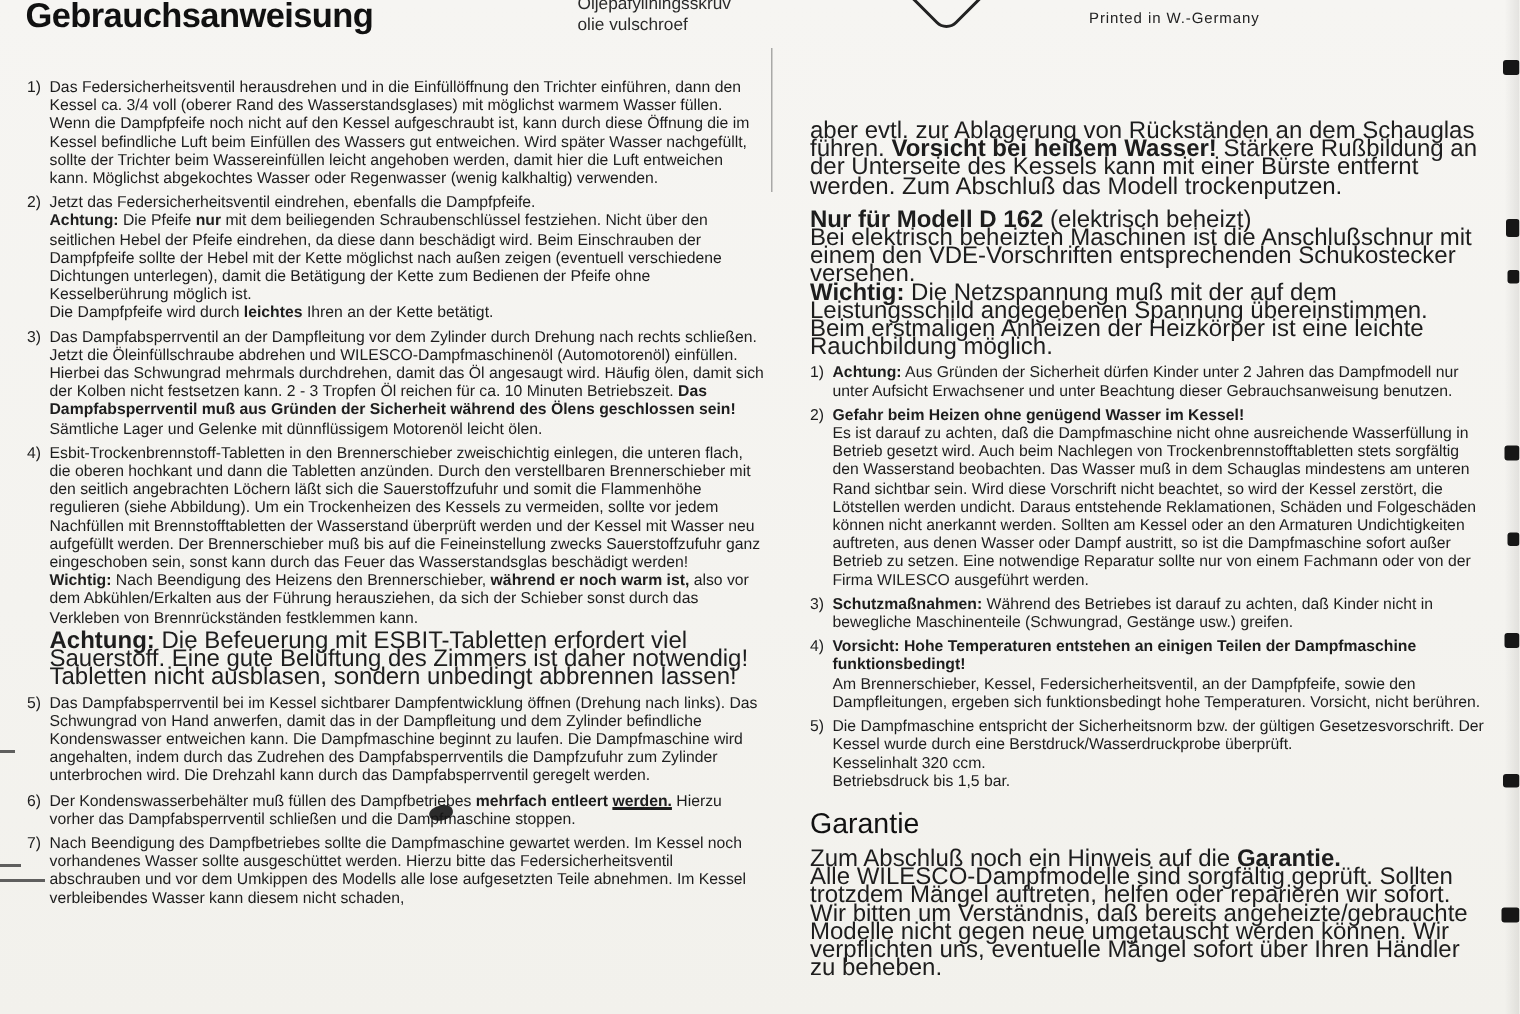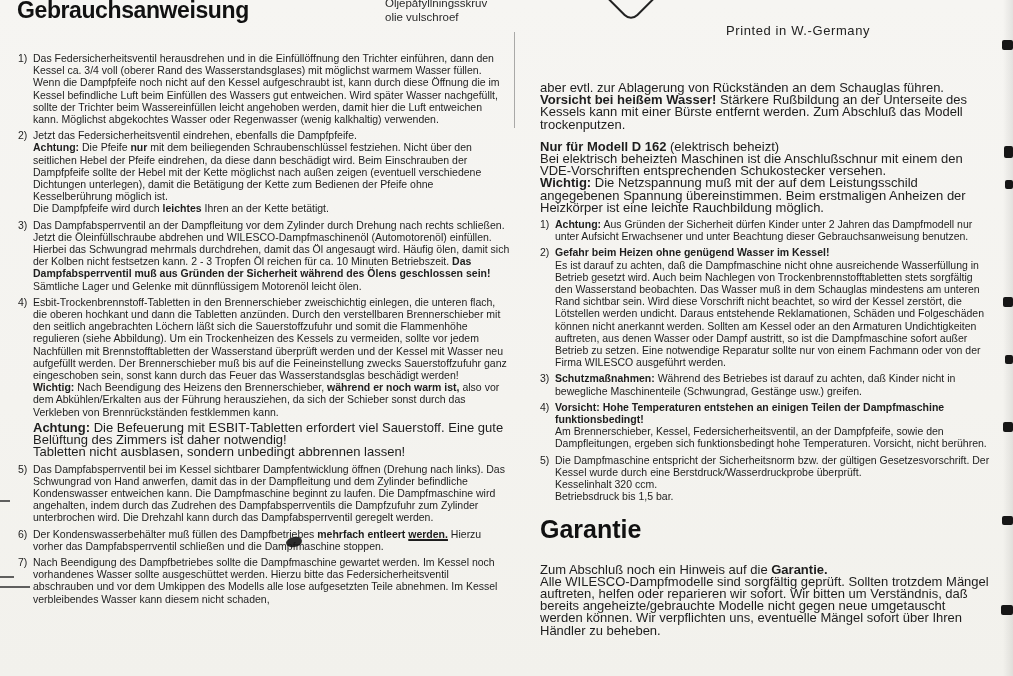--- a/index.html
+++ b/index.html
@@ -7,36 +7,36 @@
     width:1013px;height:676px;position:relative;overflow:hidden;
     background:var(--paper,#f5f4f0);
     font-family:"Liberation Sans", sans-serif;
     color:var(--ink,#1d1d1d);
   }
   #page{position:absolute;inset:0;overflow:hidden;
     background:linear-gradient(180deg,#f6f5f2 0%,#f4f3ef 60%,#f2f1ec 100%);}
   .title{position:absolute;left:17px;top:-3px;font-size:23px;font-weight:bold;
     line-height:26px;letter-spacing:-0.4px;color:#111;}
   .caption{position:absolute;left:385px;top:-4px;font-size:11.5px;line-height:14px;color:#2b2b2b;}
-  .printed{position:absolute;left:726px;top:23px;font-size:13px;letter-spacing:0.6px;color:#222;}
+  .printed{position:absolute;left:726px;top:7px;font-size:10px;letter-spacing:0.6px;color:#222;}
   .logo-partial{position:absolute;left:605px;top:-40px;width:48px;height:48px;
     border:2.5px solid #222;border-radius:10px;transform:rotate(45deg);background:transparent;}
   .fold-line{position:absolute;left:514px;top:32px;width:1px;height:96px;background:#6a6a6a;opacity:.55;}
   .col{position:absolute;}
   #col-left{left:18px;top:52px;width:492px;}
   #col-right{left:540px;top:82px;width:450px;}
   .item{position:relative;padding-left:15px;margin-bottom:4px;font-size:10.5px;line-height:12.2px;}
   .item .num{position:absolute;left:0;top:0;}
   .itembody,.para{white-space:pre-wrap;}
-  .para{margin-bottom:4px;font-size:13px;line-height:12.2px;}
+  .para{margin-bottom:4px;font-size:16px;line-height:12.2px;}
   .para.ind{padding-left:15px;}
   .b{font-weight:bold;}
   .u{text-decoration:underline;text-decoration-thickness:1.5px;}
   .heading{color:#111;}
-  .h1{font-size:25px;font-weight:bold;margin:12px 0 20px;}
+  .h1{font-size:19px;font-weight:normal;margin:12px 0 6px;}
   .h2{font-size:15.5px;font-weight:bold;margin:14px 0 8px;letter-spacing:.2px;}
   .ink-blot{position:absolute;left:286px;top:537px;width:16px;height:10px;background:#151515;
     border-radius:60% 45% 55% 50%;transform:rotate(-8deg);opacity:.9;}
   .margin-mark{position:absolute;background:#3a3a3a;opacity:.8;}
   .edge-mark{position:absolute;background:#161616;border-radius:2px;}
   .edge-shade{position:absolute;right:0;top:0;width:10px;height:676px;
     background:linear-gradient(90deg,rgba(0,0,0,0) 0%,rgba(0,0,0,.08) 100%);}
 </style>
 </head>
 <body style="--paper: #f5f4f0; --ink: #1d1d1d;">

